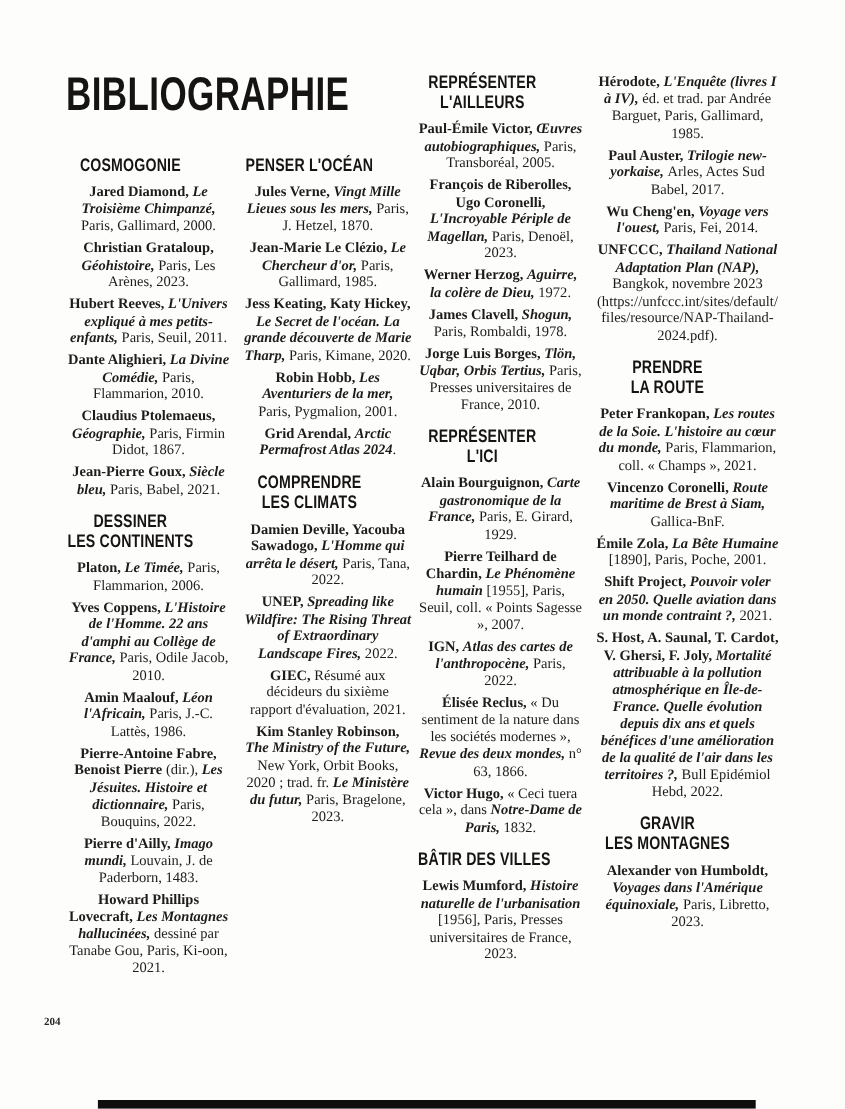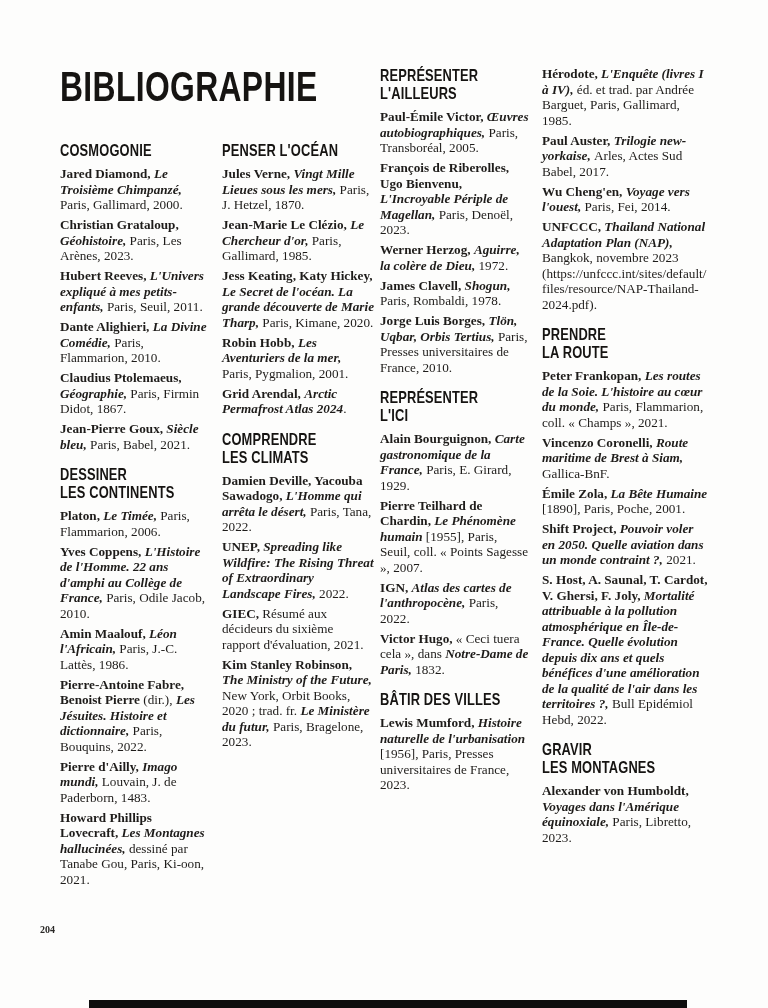--- a/index.html
+++ b/index.html
@@ -23,21 +23,21 @@
     color: #161412;
     transform: scaleX(0.74);
     transform-origin: 0 0;
     white-space: nowrap;
   }
   .columns {
     position: absolute;
     left: 60px; top: 66px;
     display: flex;
   }
-  .col { box-sizing: border-box; }
+  .col { box-sizing: border-box; text-align: center; }
   .col-1 { width: 150px; margin-right: 12px; padding-top: 75px; }
   .col-2 { width: 152px; margin-right: 6px; padding-top: 75px; }
   .col-3 { width: 150px; margin-right: 12px; }
   .col-4 { width: 166px; }
   .section-heading {
     font-family: "Liberation Sans", "DejaVu Sans", sans-serif;
     font-weight: 700;
     font-size: 16.5px;
     line-height: 18px;
     letter-spacing: 0.2px;
@@ -116,31 +116,32 @@
         <p class="entry"><span class="seg-a">UNEP, </span><span class="seg-t">Spreading like Wildfire: The Rising Threat of Extraordinary Landscape Fires, </span><span class="seg-p">2022.</span></p>
         <p class="entry"><span class="seg-a">GIEC, </span><span class="seg-p">Résumé aux décideurs du sixième rapport d'évaluation, 2021.</span></p>
         <p class="entry"><span class="seg-a">Kim Stanley Robinson, </span><span class="seg-t">The Ministry of the Future, </span><span class="seg-p">New York, Orbit Books, 2020 ; trad. fr. </span><span class="seg-t">Le Ministère du futur, </span><span class="seg-p">Paris, Bragelone, 2023.</span></p>
       </div>
     <div class="col col-3">
         <h3 class="section-heading" style="color: rgb(22, 20, 18);">
           <div class="heading-line">REPRÉSENTER</div>
           <div class="heading-line">L'AILLEURS</div>
         </h3>
         <p class="entry"><span class="seg-a">Paul-Émile Victor, </span><span class="seg-t">Œuvres autobiographiques, </span><span class="seg-p">Paris, Transboréal, 2005.</span></p>
-        <p class="entry"><span class="seg-a">François de Riberolles, Ugo Bienvenu, </span><span class="seg-t">L'Incroyable Périple de Magellan, </span><span class="seg-p">Paris, Denoël, 2023.</span></p>
+        <p class="entry"><span class="seg-a">François de Riberolles, Ugo Coronelli, </span><span class="seg-t">L'Incroyable Périple de Magellan, </span><span class="seg-p">Paris, Denoël, 2023.</span></p>
         <p class="entry"><span class="seg-a">Werner Herzog, </span><span class="seg-t">Aguirre, la colère de Dieu, </span><span class="seg-p">1972.</span></p>
         <p class="entry"><span class="seg-a">James Clavell, </span><span class="seg-t">Shogun, </span><span class="seg-p">Paris, Rombaldi, 1978.</span></p>
         <p class="entry"><span class="seg-a">Jorge Luis Borges, </span><span class="seg-t">Tlön, Uqbar, Orbis Tertius, </span><span class="seg-p">Paris, Presses universitaires de France, 2010.</span></p>
         <h3 class="section-heading" style="color: rgb(22, 20, 18);">
           <div class="heading-line">REPRÉSENTER</div>
           <div class="heading-line">L'ICI</div>
         </h3>
         <p class="entry"><span class="seg-a">Alain Bourguignon, </span><span class="seg-t">Carte gastronomique de la France, </span><span class="seg-p">Paris, E. Girard, 1929.</span></p>
         <p class="entry"><span class="seg-a">Pierre Teilhard de Chardin, </span><span class="seg-t">Le Phénomène humain </span><span class="seg-p">[1955], Paris, Seuil, coll. « Points Sagesse », 2007.</span></p>
         <p class="entry"><span class="seg-a">IGN, </span><span class="seg-t">Atlas des cartes de l'anthropocène, </span><span class="seg-p">Paris, 2022.</span></p>
+        <p class="entry"><span class="seg-a">Élisée Reclus, </span><span class="seg-p">« Du sentiment de la nature dans les sociétés modernes », </span><span class="seg-t">Revue des deux mondes, </span><span class="seg-p">n° 63, 1866.</span></p>
         <p class="entry"><span class="seg-a">Victor Hugo, </span><span class="seg-p">« Ceci tuera cela », dans </span><span class="seg-t">Notre-Dame de Paris, </span><span class="seg-p">1832.</span></p>
         <h3 class="section-heading" style="color: rgb(22, 20, 18);">
           <div class="heading-line">BÂTIR DES VILLES</div>
         </h3>
         <p class="entry"><span class="seg-a">Lewis Mumford, </span><span class="seg-t">Histoire naturelle de l'urbanisation </span><span class="seg-p">[1956], Paris, Presses universitaires de France, 2023.</span></p>
       </div>
     <div class="col col-4">
         <p class="entry"><span class="seg-a">Hérodote, </span><span class="seg-t">L'Enquête (livres I à IV), </span><span class="seg-p">éd. et trad. par Andrée Barguet, Paris, Gallimard, 1985.</span></p>
         <p class="entry"><span class="seg-a">Paul Auster, </span><span class="seg-t">Trilogie new-yorkaise, </span><span class="seg-p">Arles, Actes Sud Babel, 2017.</span></p>
         <p class="entry"><span class="seg-a">Wu Cheng'en, </span><span class="seg-t">Voyage vers l'ouest, </span><span class="seg-p">Paris, Fei, 2014.</span></p>

